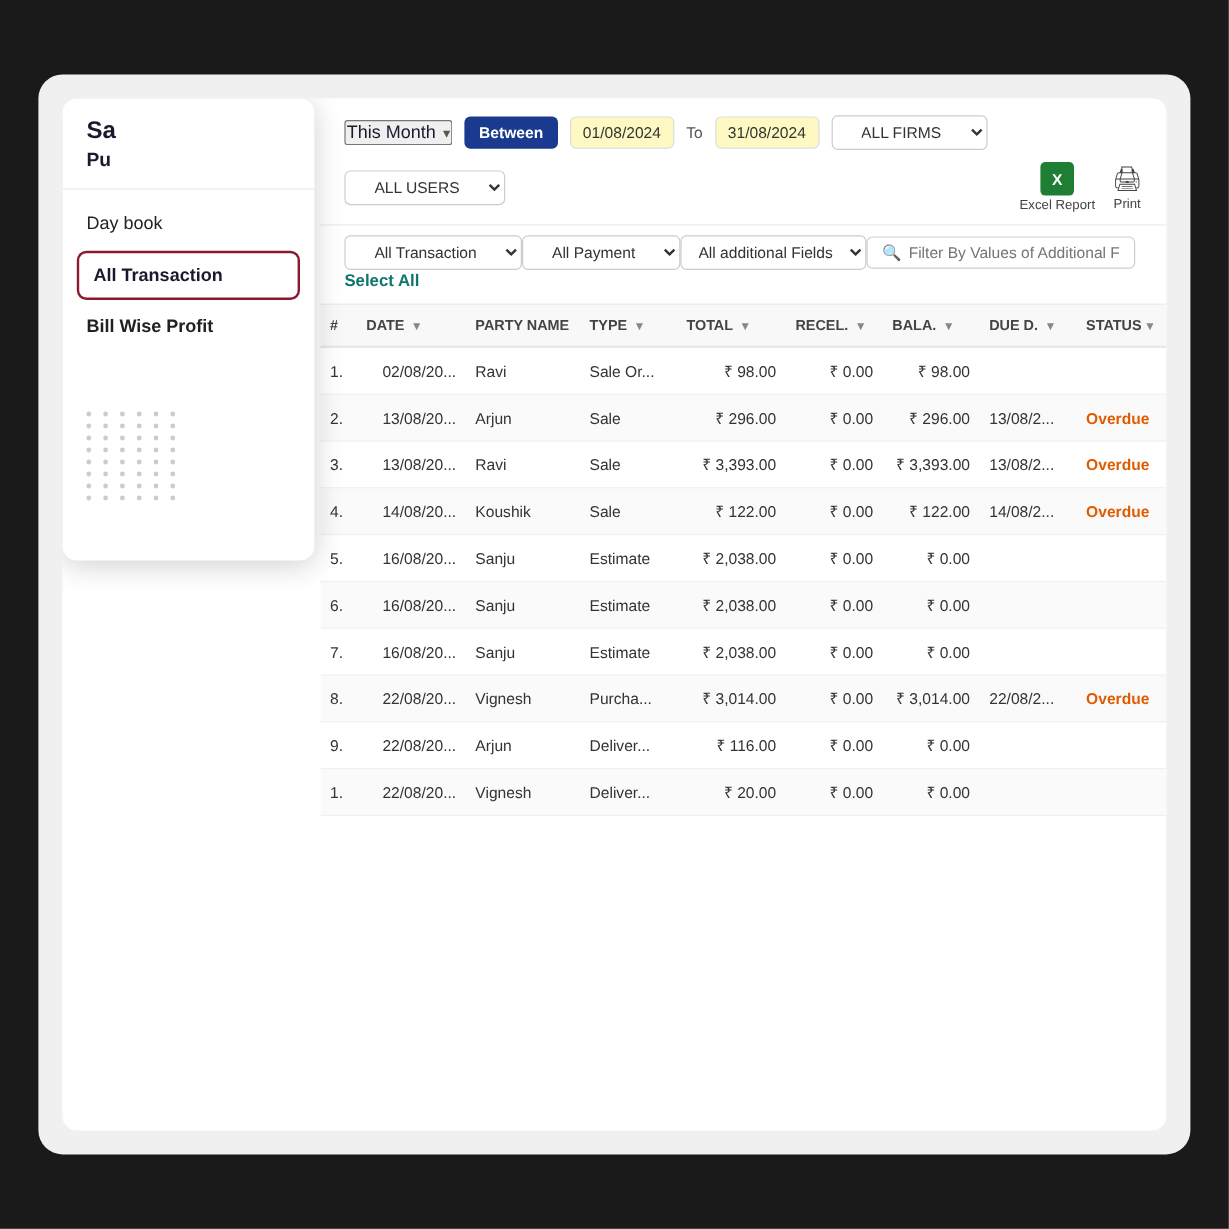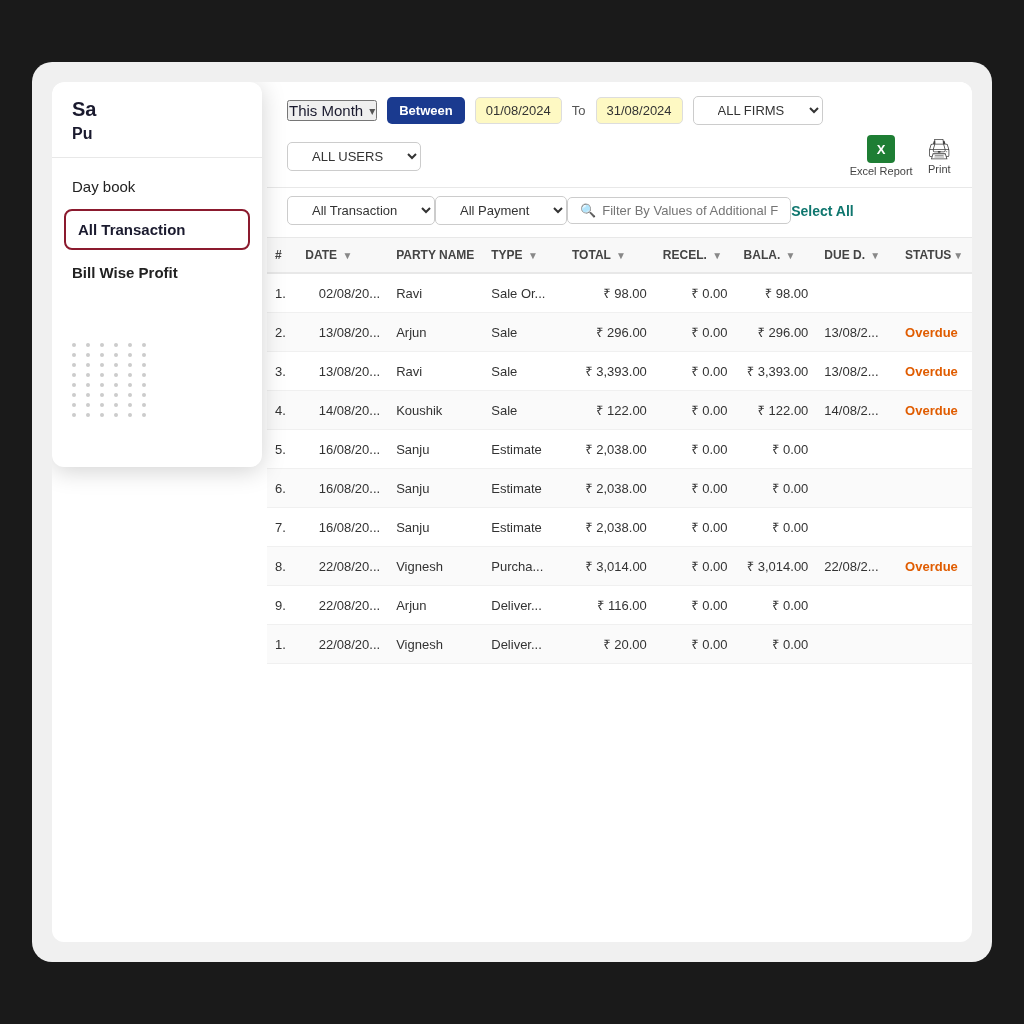--- a/index.html
+++ b/index.html
@@ -348,20 +348,23 @@
         </div>
       </div>
 
       <div class="filter-bar2">
         <select class="select-dropdown">
           <option>All Transaction</option>
         </select>
         <select class="select-dropdown">
           <option>All Payment</option>
         </select>
+        <select class="add-fields-dropdown">
+          <option>All additional Fields</option>
+        </select>
         <div class="search-field">
           <span style="color:#aaa;font-size:13px;">🔍</span>
           <input type="text" placeholder="Filter By Values of Additional Fields" style="">
         </div>
         <button class="select-all-btn">Select All</button>
       </div>
 
       <div style="overflow-x:auto;">
         <table class="data-table">
           <thead>

